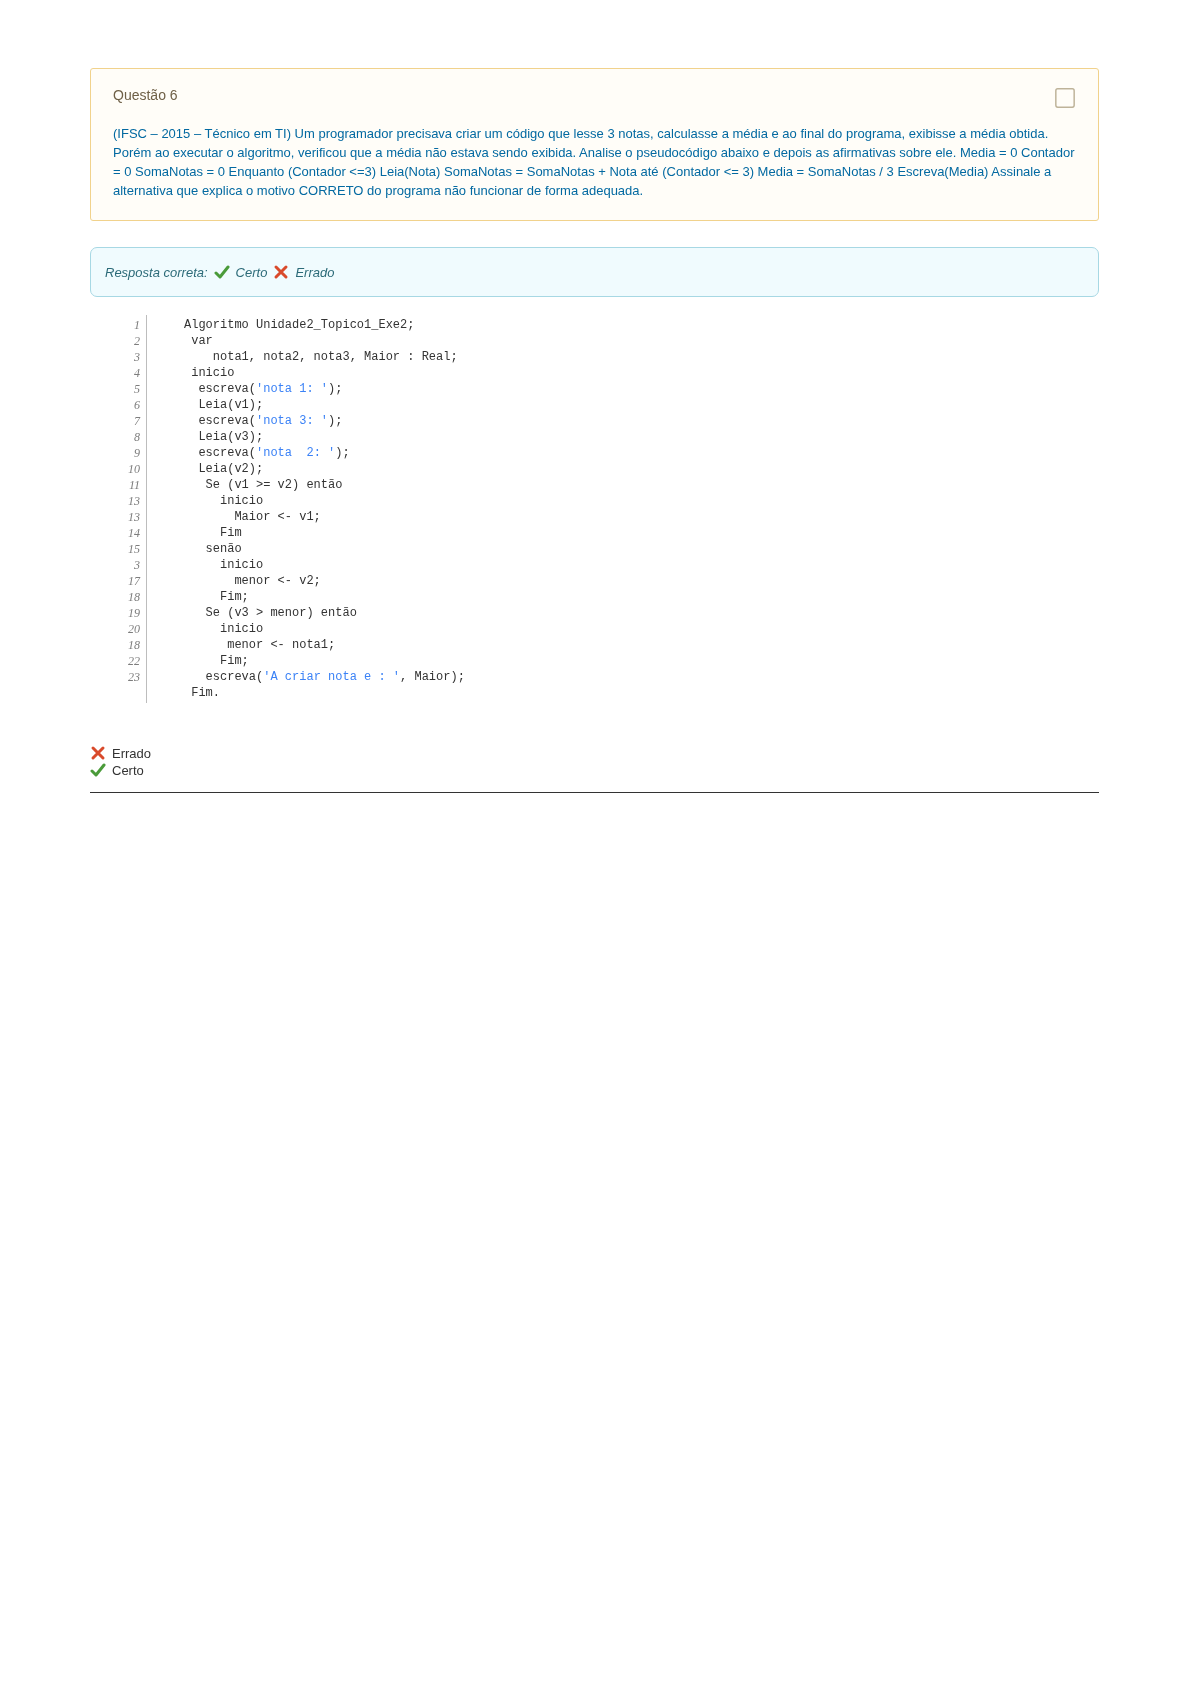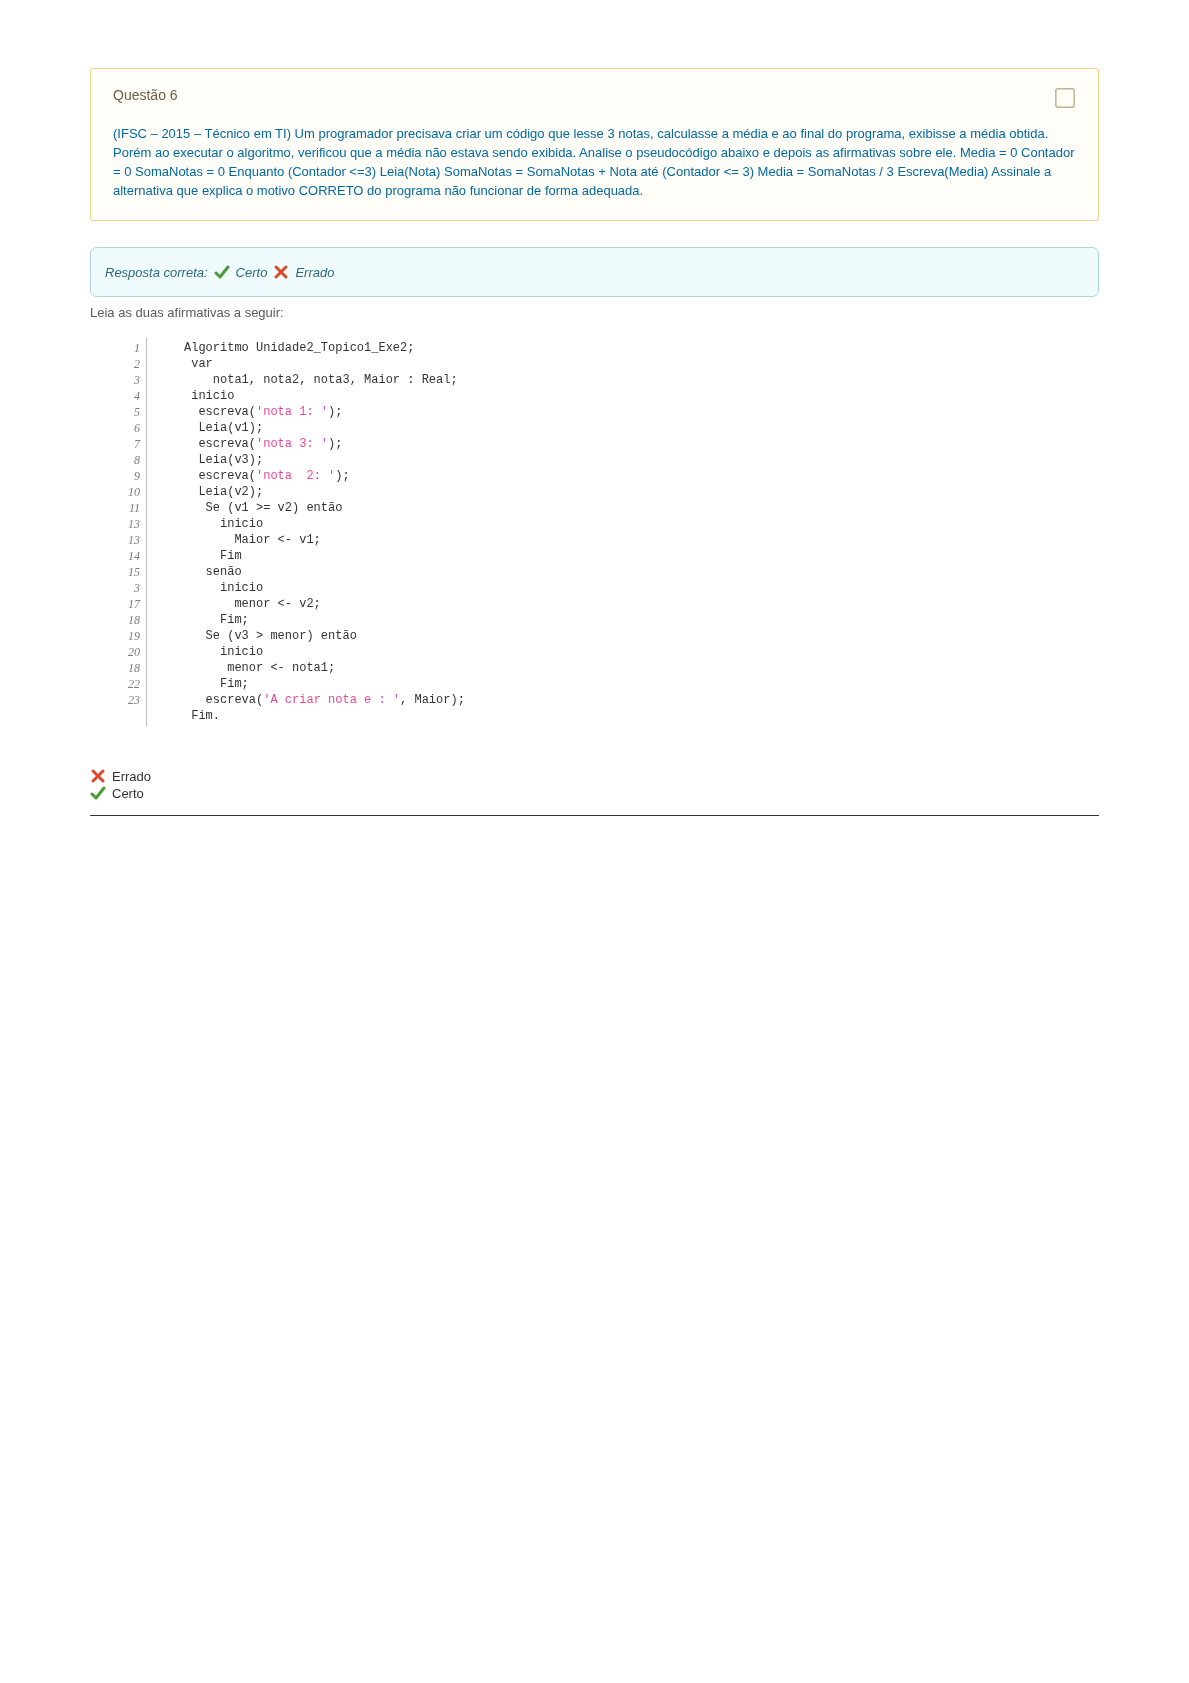--- a/index.html
+++ b/index.html
@@ -93,21 +93,21 @@
   .gutter div { height: 16px; }
   .code {
     padding: 2px 0 2px 6px;
     font-family: "Courier New", monospace;
     font-size: 12px;
     line-height: 16px;
     white-space: pre;
     color: #333;
     margin-left: 31px;
   }
-  .str { color: #ec4899; }
+  .str { color: #3b82f6; }
   .answer-block {
     margin-top: 42px;
   }
   .answer-row {
     display: flex;
     align-items: center;
     gap: 6px;
     font-size: 13px;
     color: #333;
     margin: 1px 0;
@@ -152,21 +152,20 @@
       <span class="icon-cross">
         <svg viewBox="0 0 16 16" width="16" height="16">
           <path d="M3 3 L13 13 M13 3 L3 13" stroke="#d94a2b" stroke-width="3" stroke-linecap="round"></path>
         </svg>
       </span>
       <span>Errado</span>
     </span>
   </div>
 
 
-  <div class="prompt-inline">Leia as duas afirmativas a seguir:</div>
 
   <div class="code-wrap">
     <div class="gutter" id="gutter">
         <div>1</div>
         <div>2</div>
         <div>3</div>
         <div>4</div>
         <div>5</div>
         <div>6</div>
         <div>7</div>

